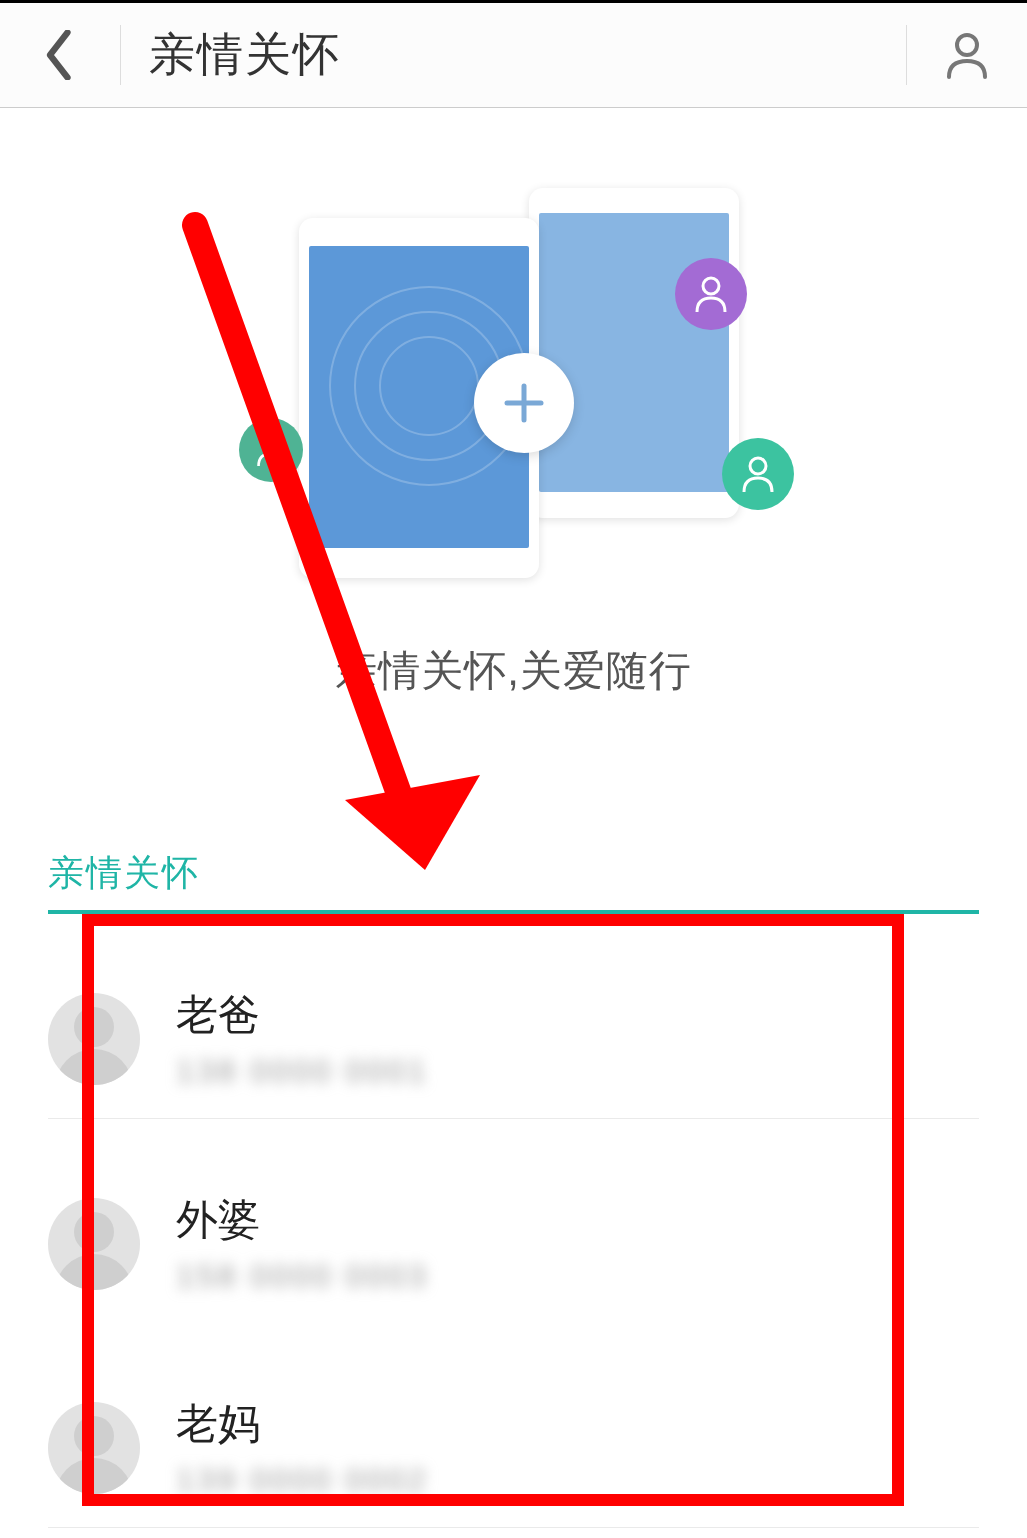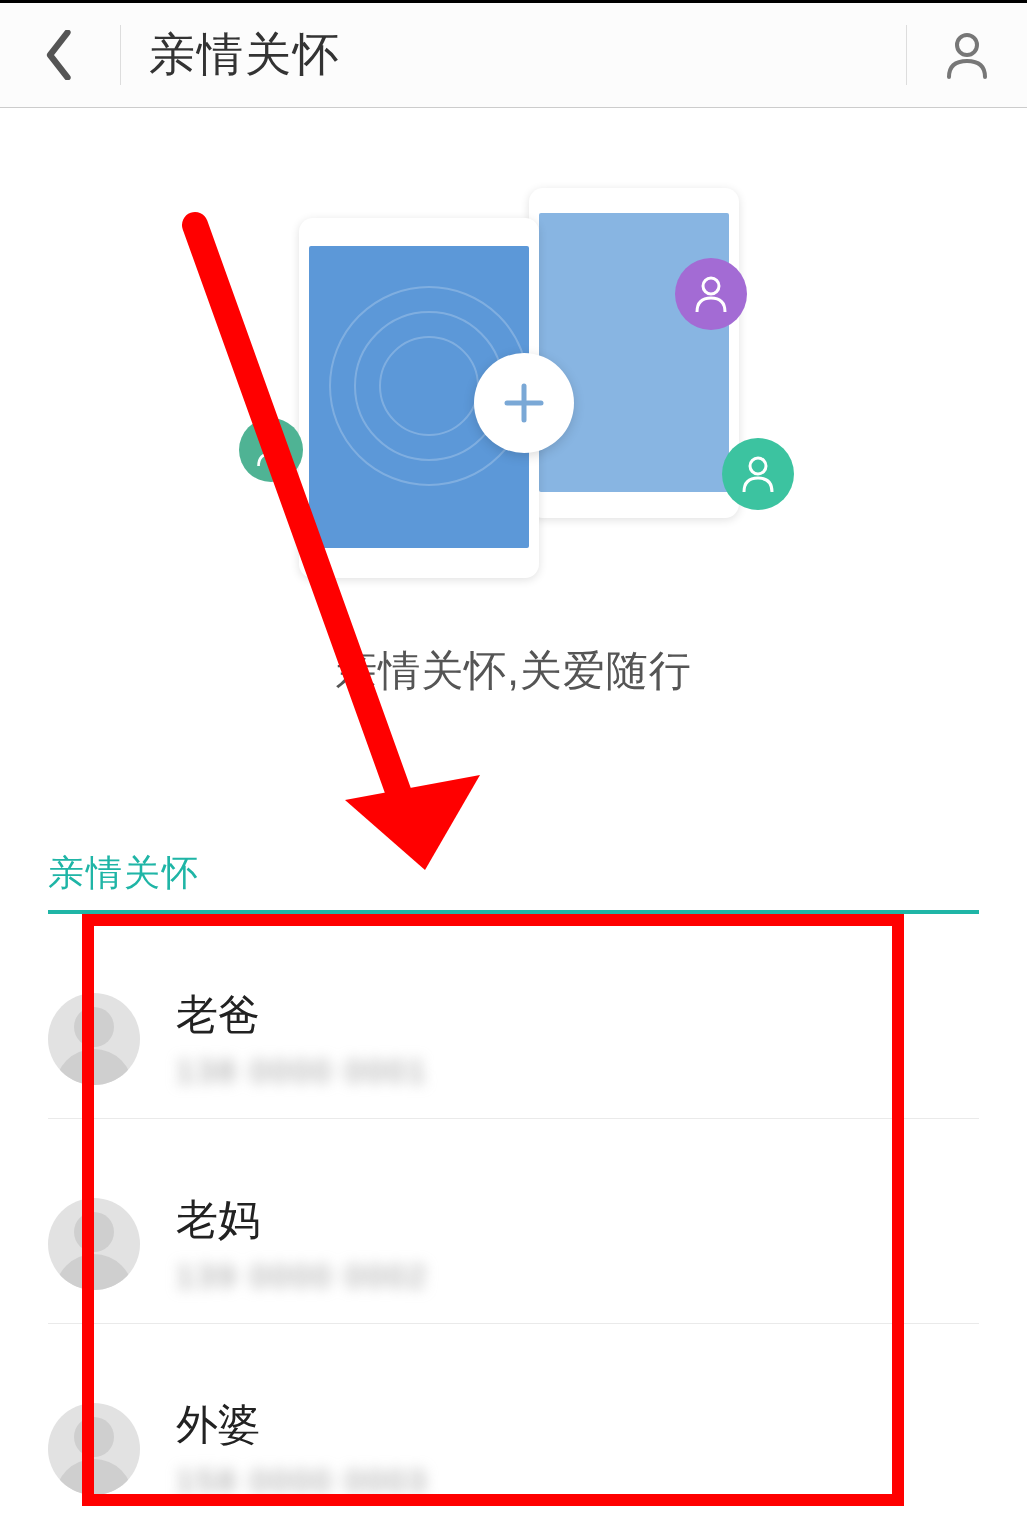--- a/index.html
+++ b/index.html
@@ -284,35 +284,35 @@
   <div class="section-header">亲情关怀</div>
 
   <div class="contact-item">
     <div class="contact-avatar"></div>
     <div class="contact-info">
       <div class="contact-name">老爸</div>
       <div class="contact-phone">138 0000 0001</div>
     </div>
   </div>
 
+  <div class="contact-item" style="border-bottom:none;">
+    <div class="contact-avatar"></div>
+    <div class="contact-info">
+      <div class="contact-name">外婆</div>
+      <div class="contact-phone">158 0000 0003</div>
+    </div>
+  </div>
+
   <div class="contact-item">
     <div class="contact-avatar"></div>
     <div class="contact-info">
       <div class="contact-name">老妈</div>
       <div class="contact-phone">139 0000 0002</div>
     </div>
   </div>
-
-  <div class="contact-item" style="border-bottom:none;">
-    <div class="contact-avatar"></div>
-    <div class="contact-info">
-      <div class="contact-name">外婆</div>
-      <div class="contact-phone">158 0000 0003</div>
-    </div>
-  </div>
 </div>
 
 <svg class="annotation" width="1027" height="1538">
 
   <line x1="195" y1="225" x2="412" y2="830" stroke="#ff0000" stroke-width="26" stroke-linecap="round"></line>
 
   <polygon points="425,870 345,800 480,775" fill="#ff0000"></polygon>
 
   <rect x="88" y="920" width="810" height="580" fill="none" stroke="#ff0000" stroke-width="12"></rect>
 </svg>

